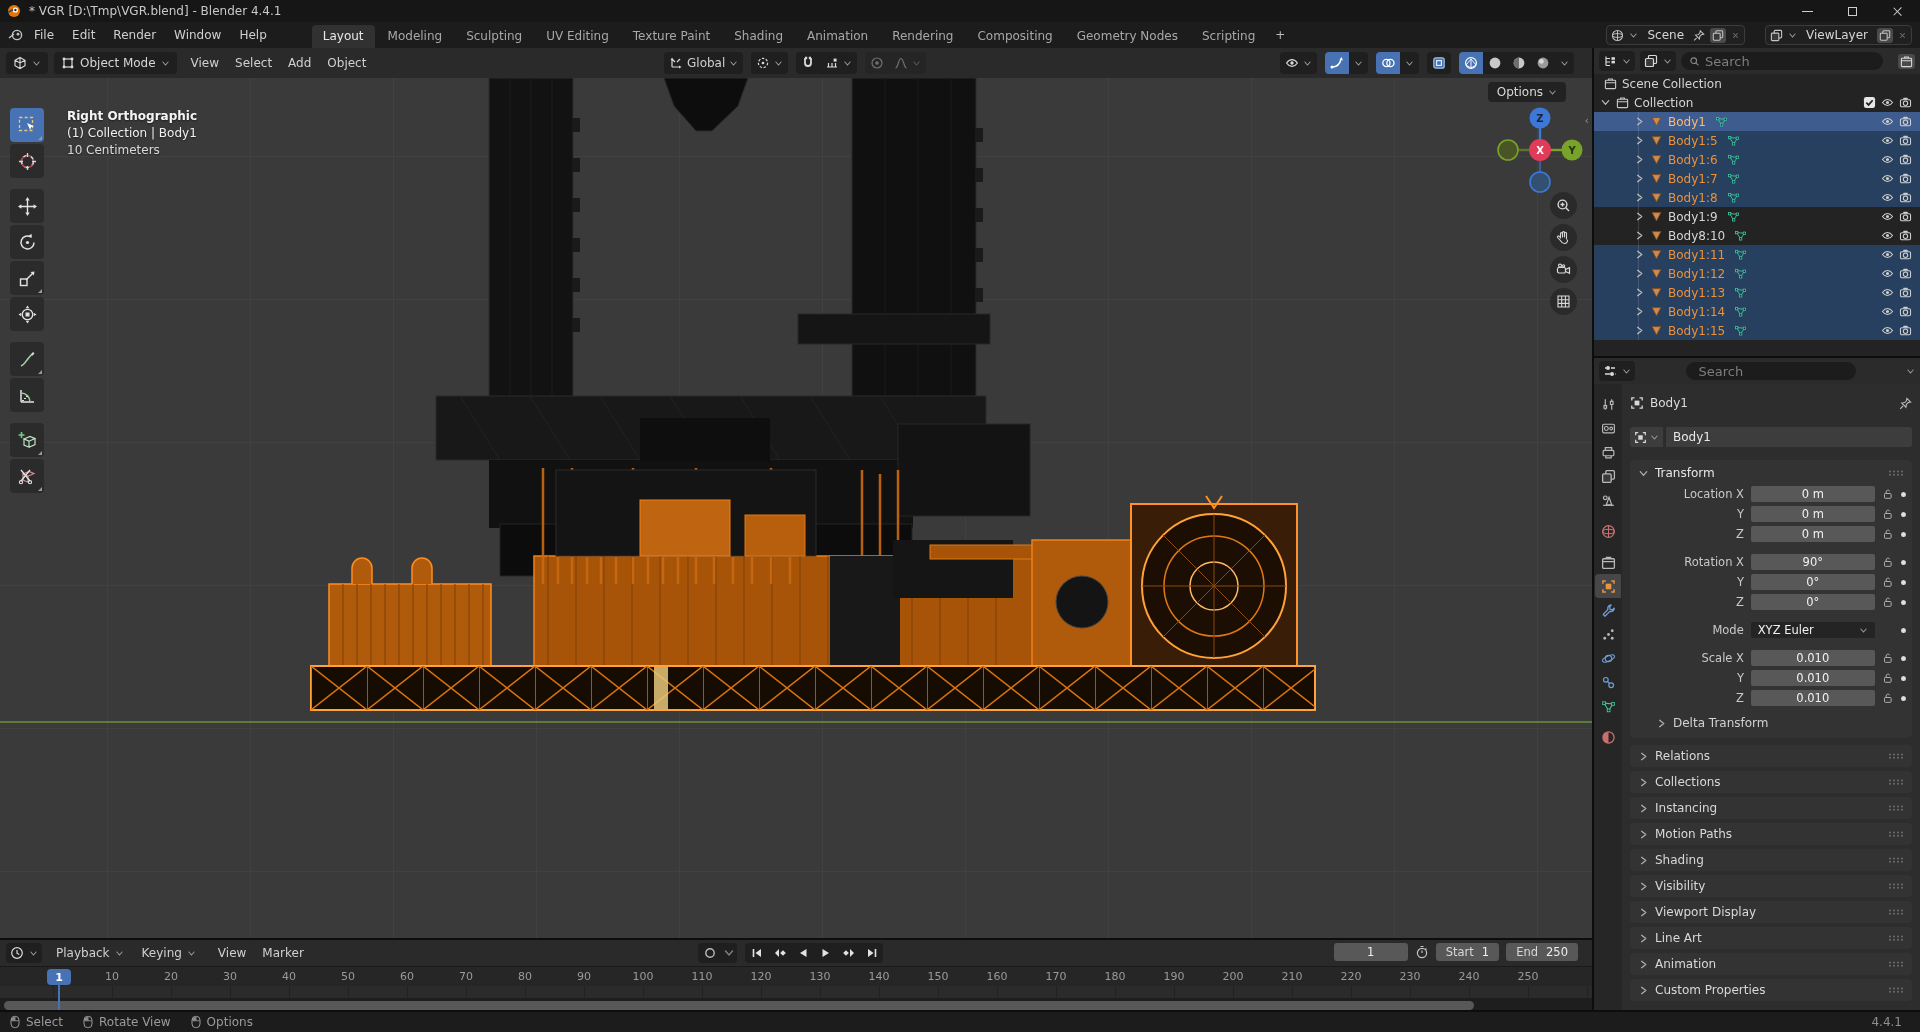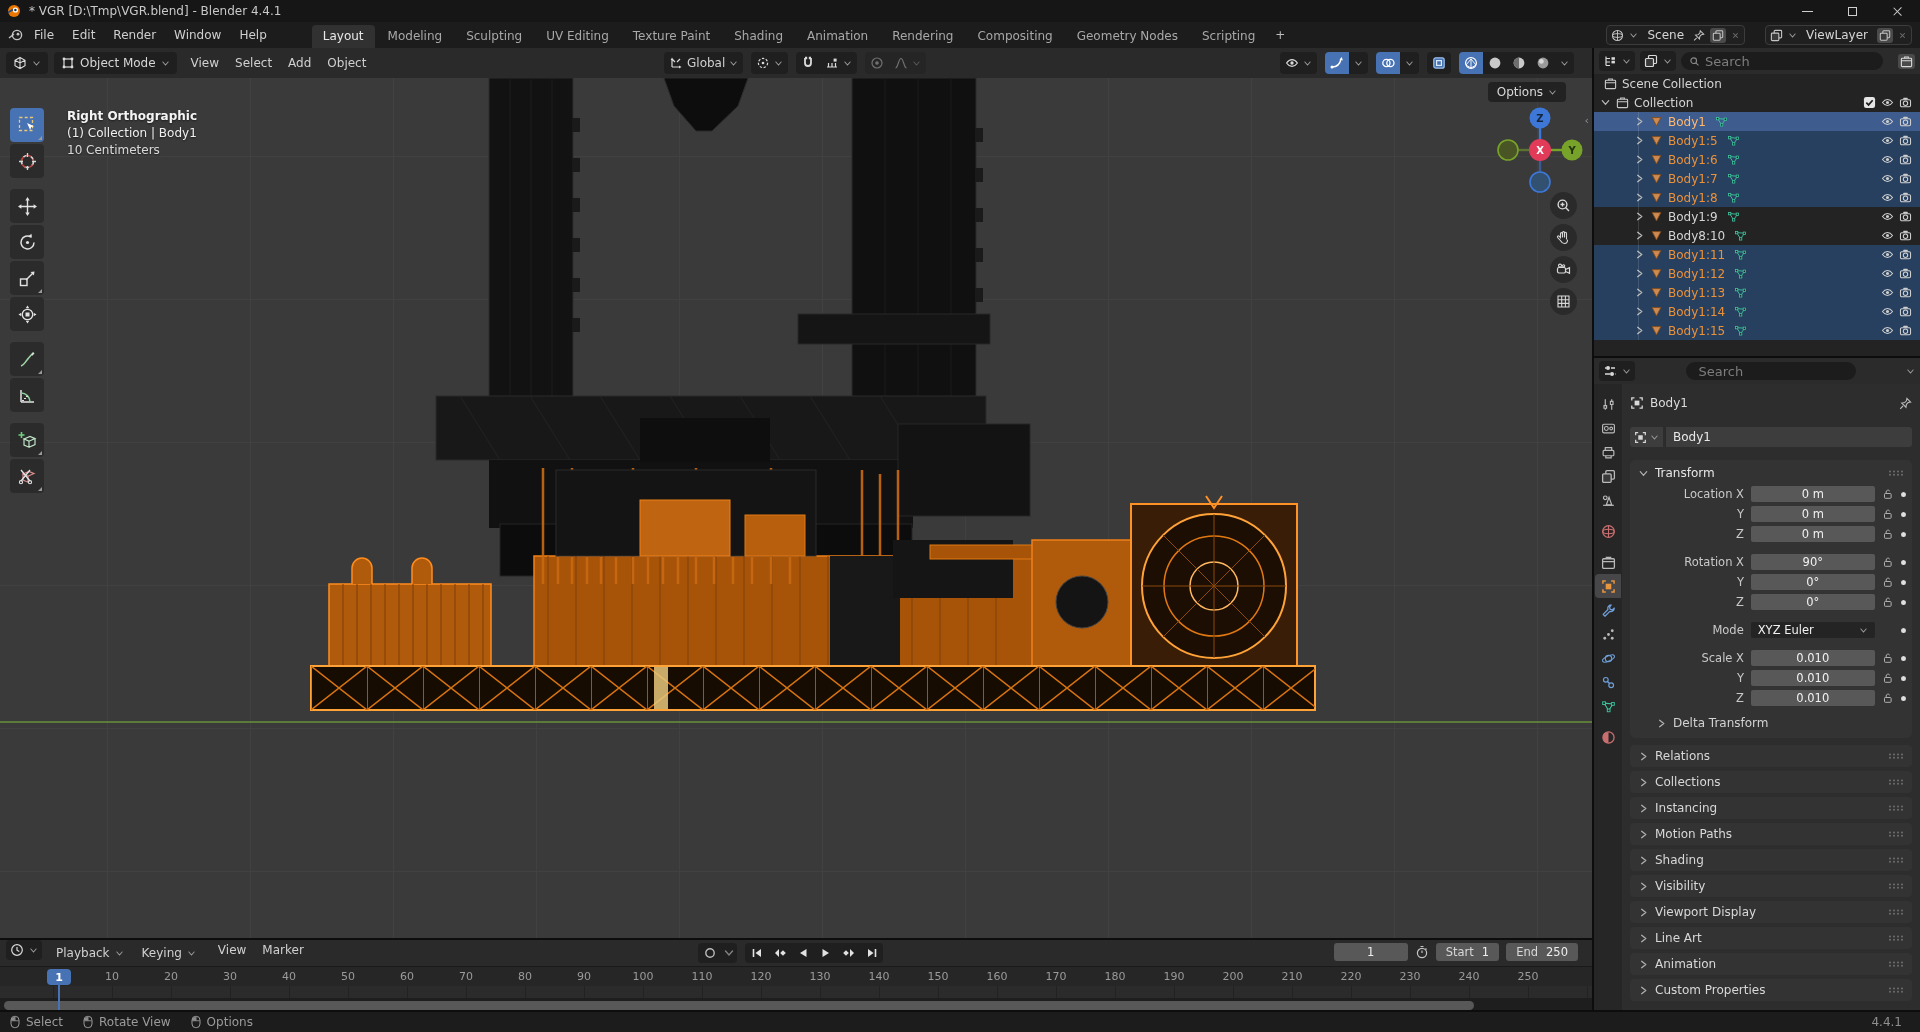--- a/index.html
+++ b/index.html
@@ -122,21 +122,21 @@
   .pdot{width:5px;height:5px;border-radius:50%;background:#dedede;margin-left:8px}
   .pgap{height:8px}
   .pmode .pval{background:#242424;text-align:left;padding:0 7px;display:flex;align-items:center;justify-content:space-between}
   .pdelta{display:flex;align-items:center;gap:6px;padding:6px 0 0 26px;color:#d2d2d2}
   .psec{height:22px;background:#333333;border-radius:4px;margin:0 0 4px 0;display:flex;
     align-items:center;gap:6px;padding:0 8px;color:#d8d8d8}
   .psec .chev,.pbc .chev,.ppanel-h .chev,.pdelta .chev{width:11px;height:11px;color:#b0b0b0}
   .grip{width:16px;height:8px;color:#6e6e6e;margin-left:auto}
   #psecs{margin-top:7px}
   
-  #tl-head{height:26px;display:flex;padding:0 6px;gap:6px;position:relative}
+  #tl-head{height:26px;display:flex;align-items:center;padding:0 6px;gap:6px;position:relative}
   #tl-center{position:absolute;left:698px;top:3px;display:flex;gap:8px;align-items:center}
   .pbgroup{display:flex;background:#1f1f1f;border-radius:4px;height:20px;overflow:hidden}
   .pbtn{width:23px;height:20px;display:flex;align-items:center;justify-content:center}
   .pbtn svg{width:12px;height:12px;color:#e2e2e2}
   #tl-right{position:absolute;right:14px;top:3px;display:flex;gap:7px;align-items:center}
   .pill{height:18px;background:#585858;border-radius:3px;color:#eeeeee;display:flex;
     align-items:center;justify-content:center;padding:0 10px;gap:8px;font-size:11.5px}
   .pill .lab{color:#d8d8d8}
   #framefield{width:74px}
   #ruler{position:relative;height:20px;background:#262626;border-top:1px solid #1a1a1a}

